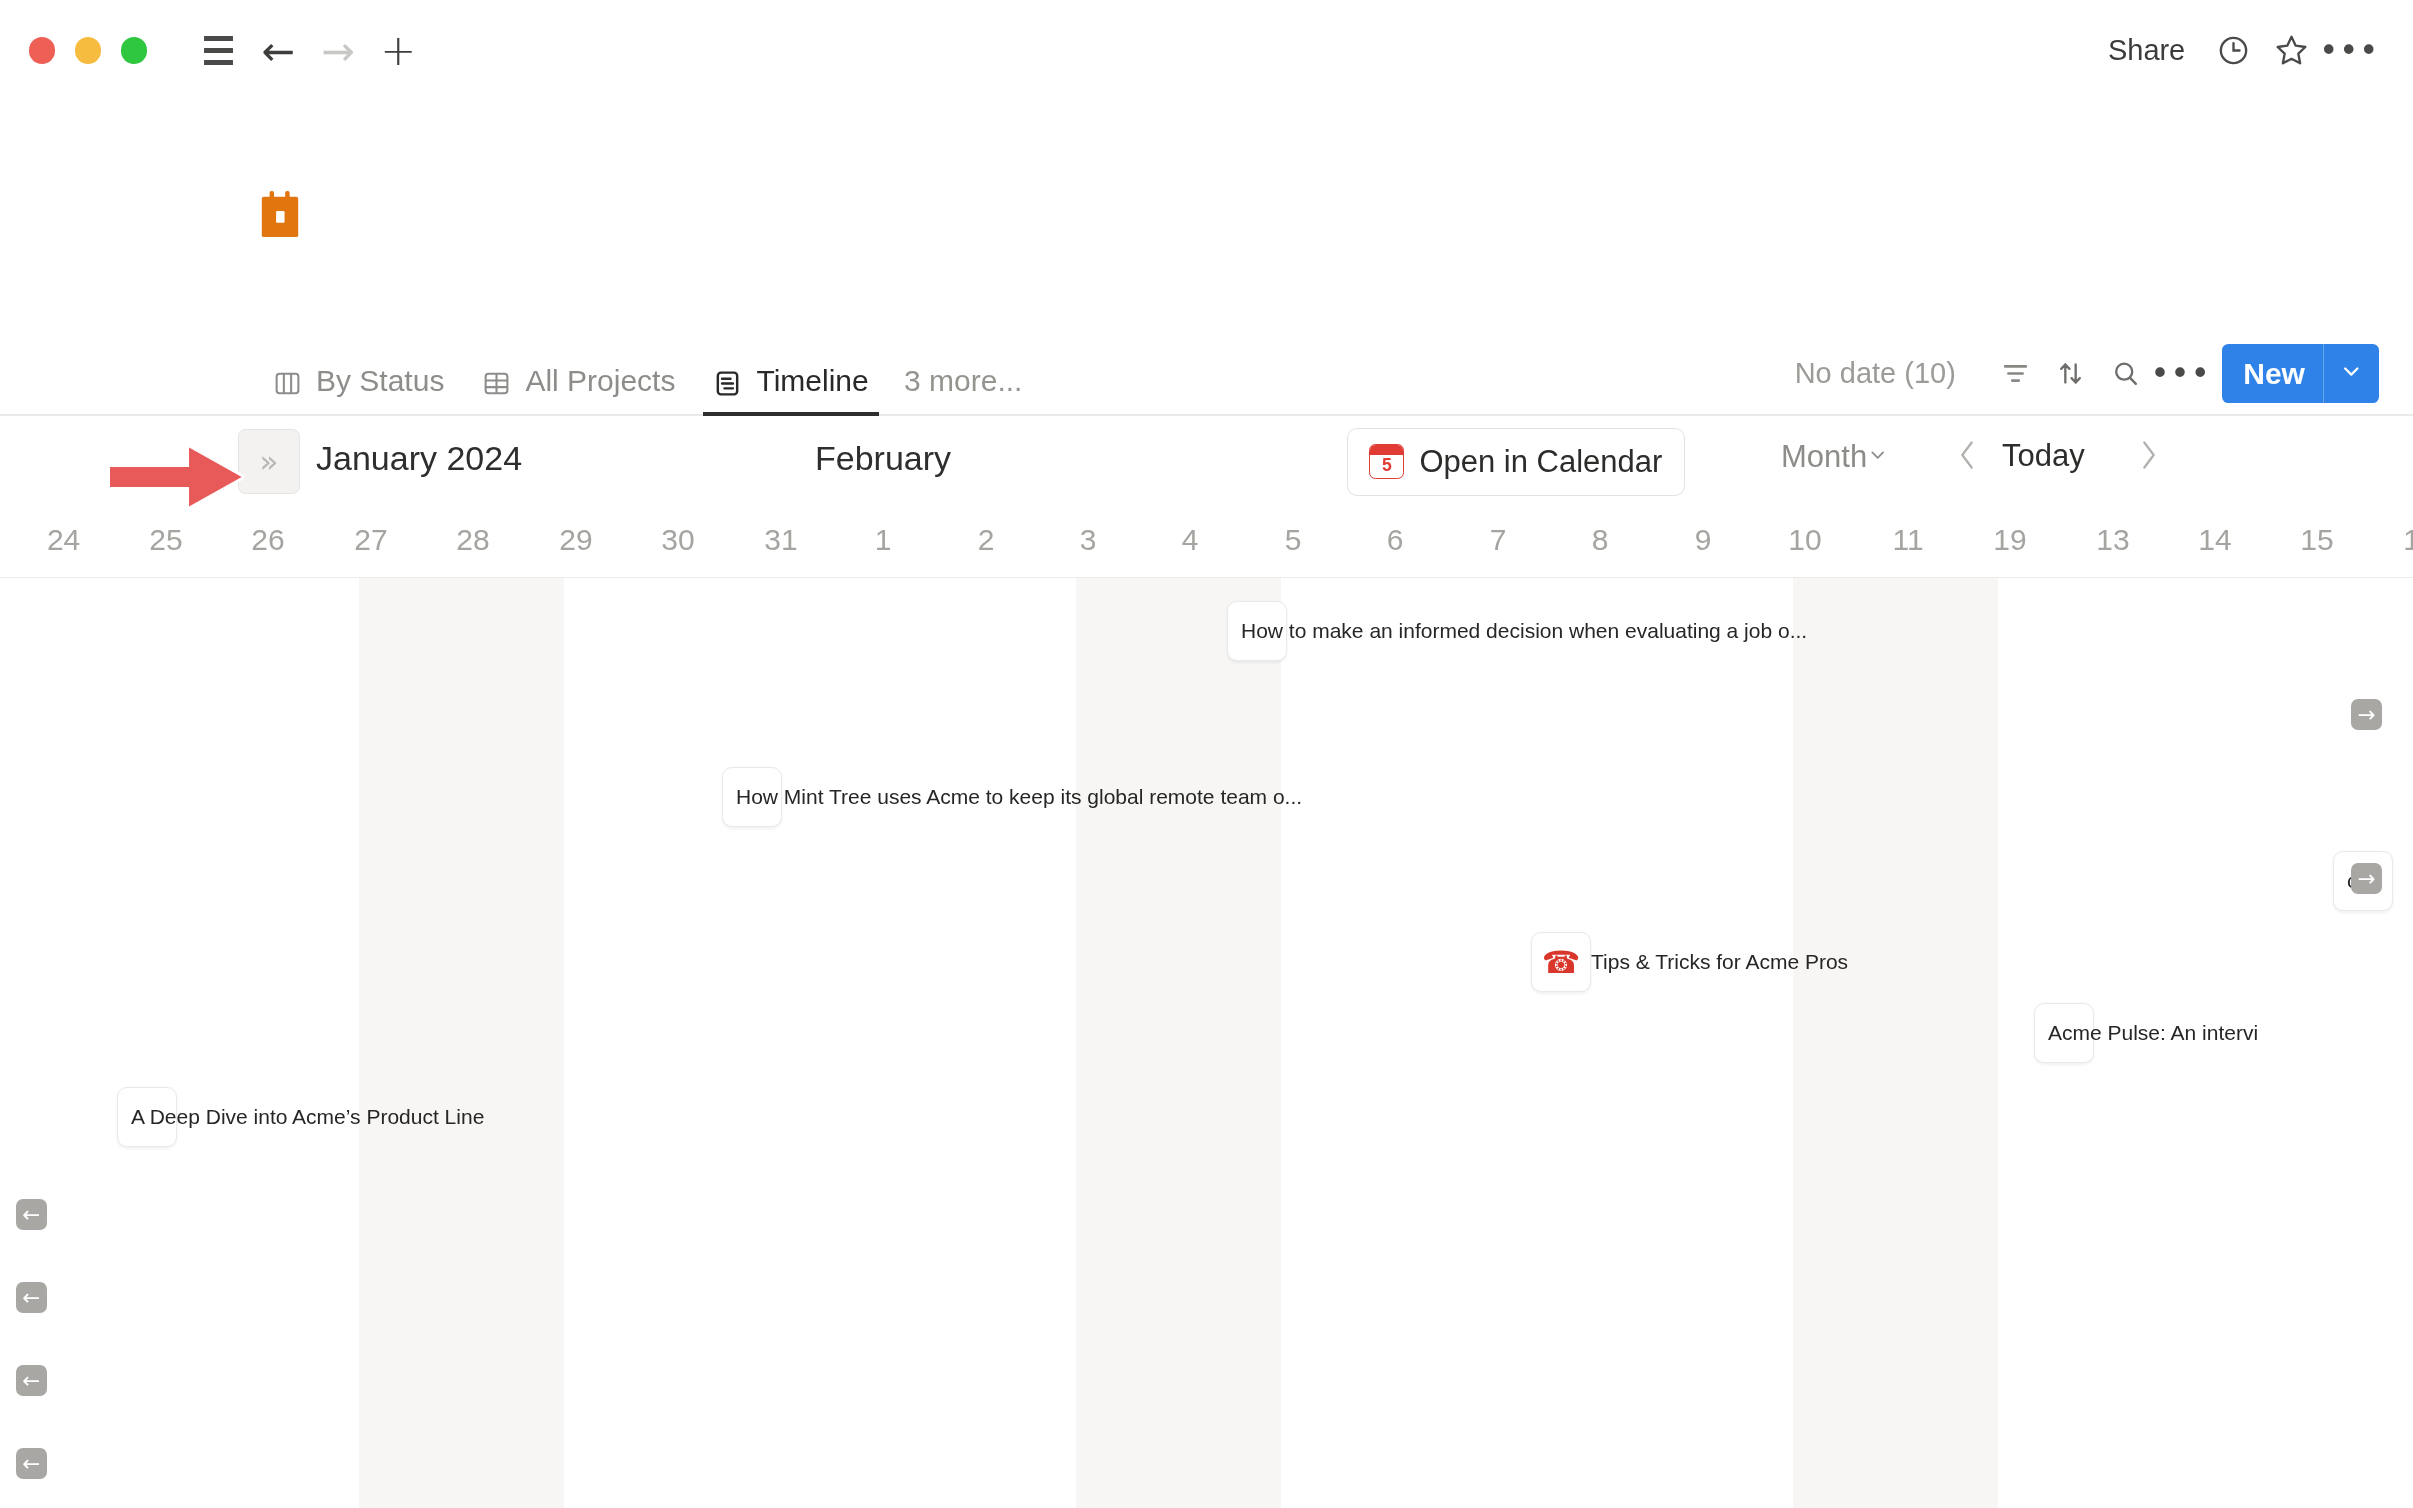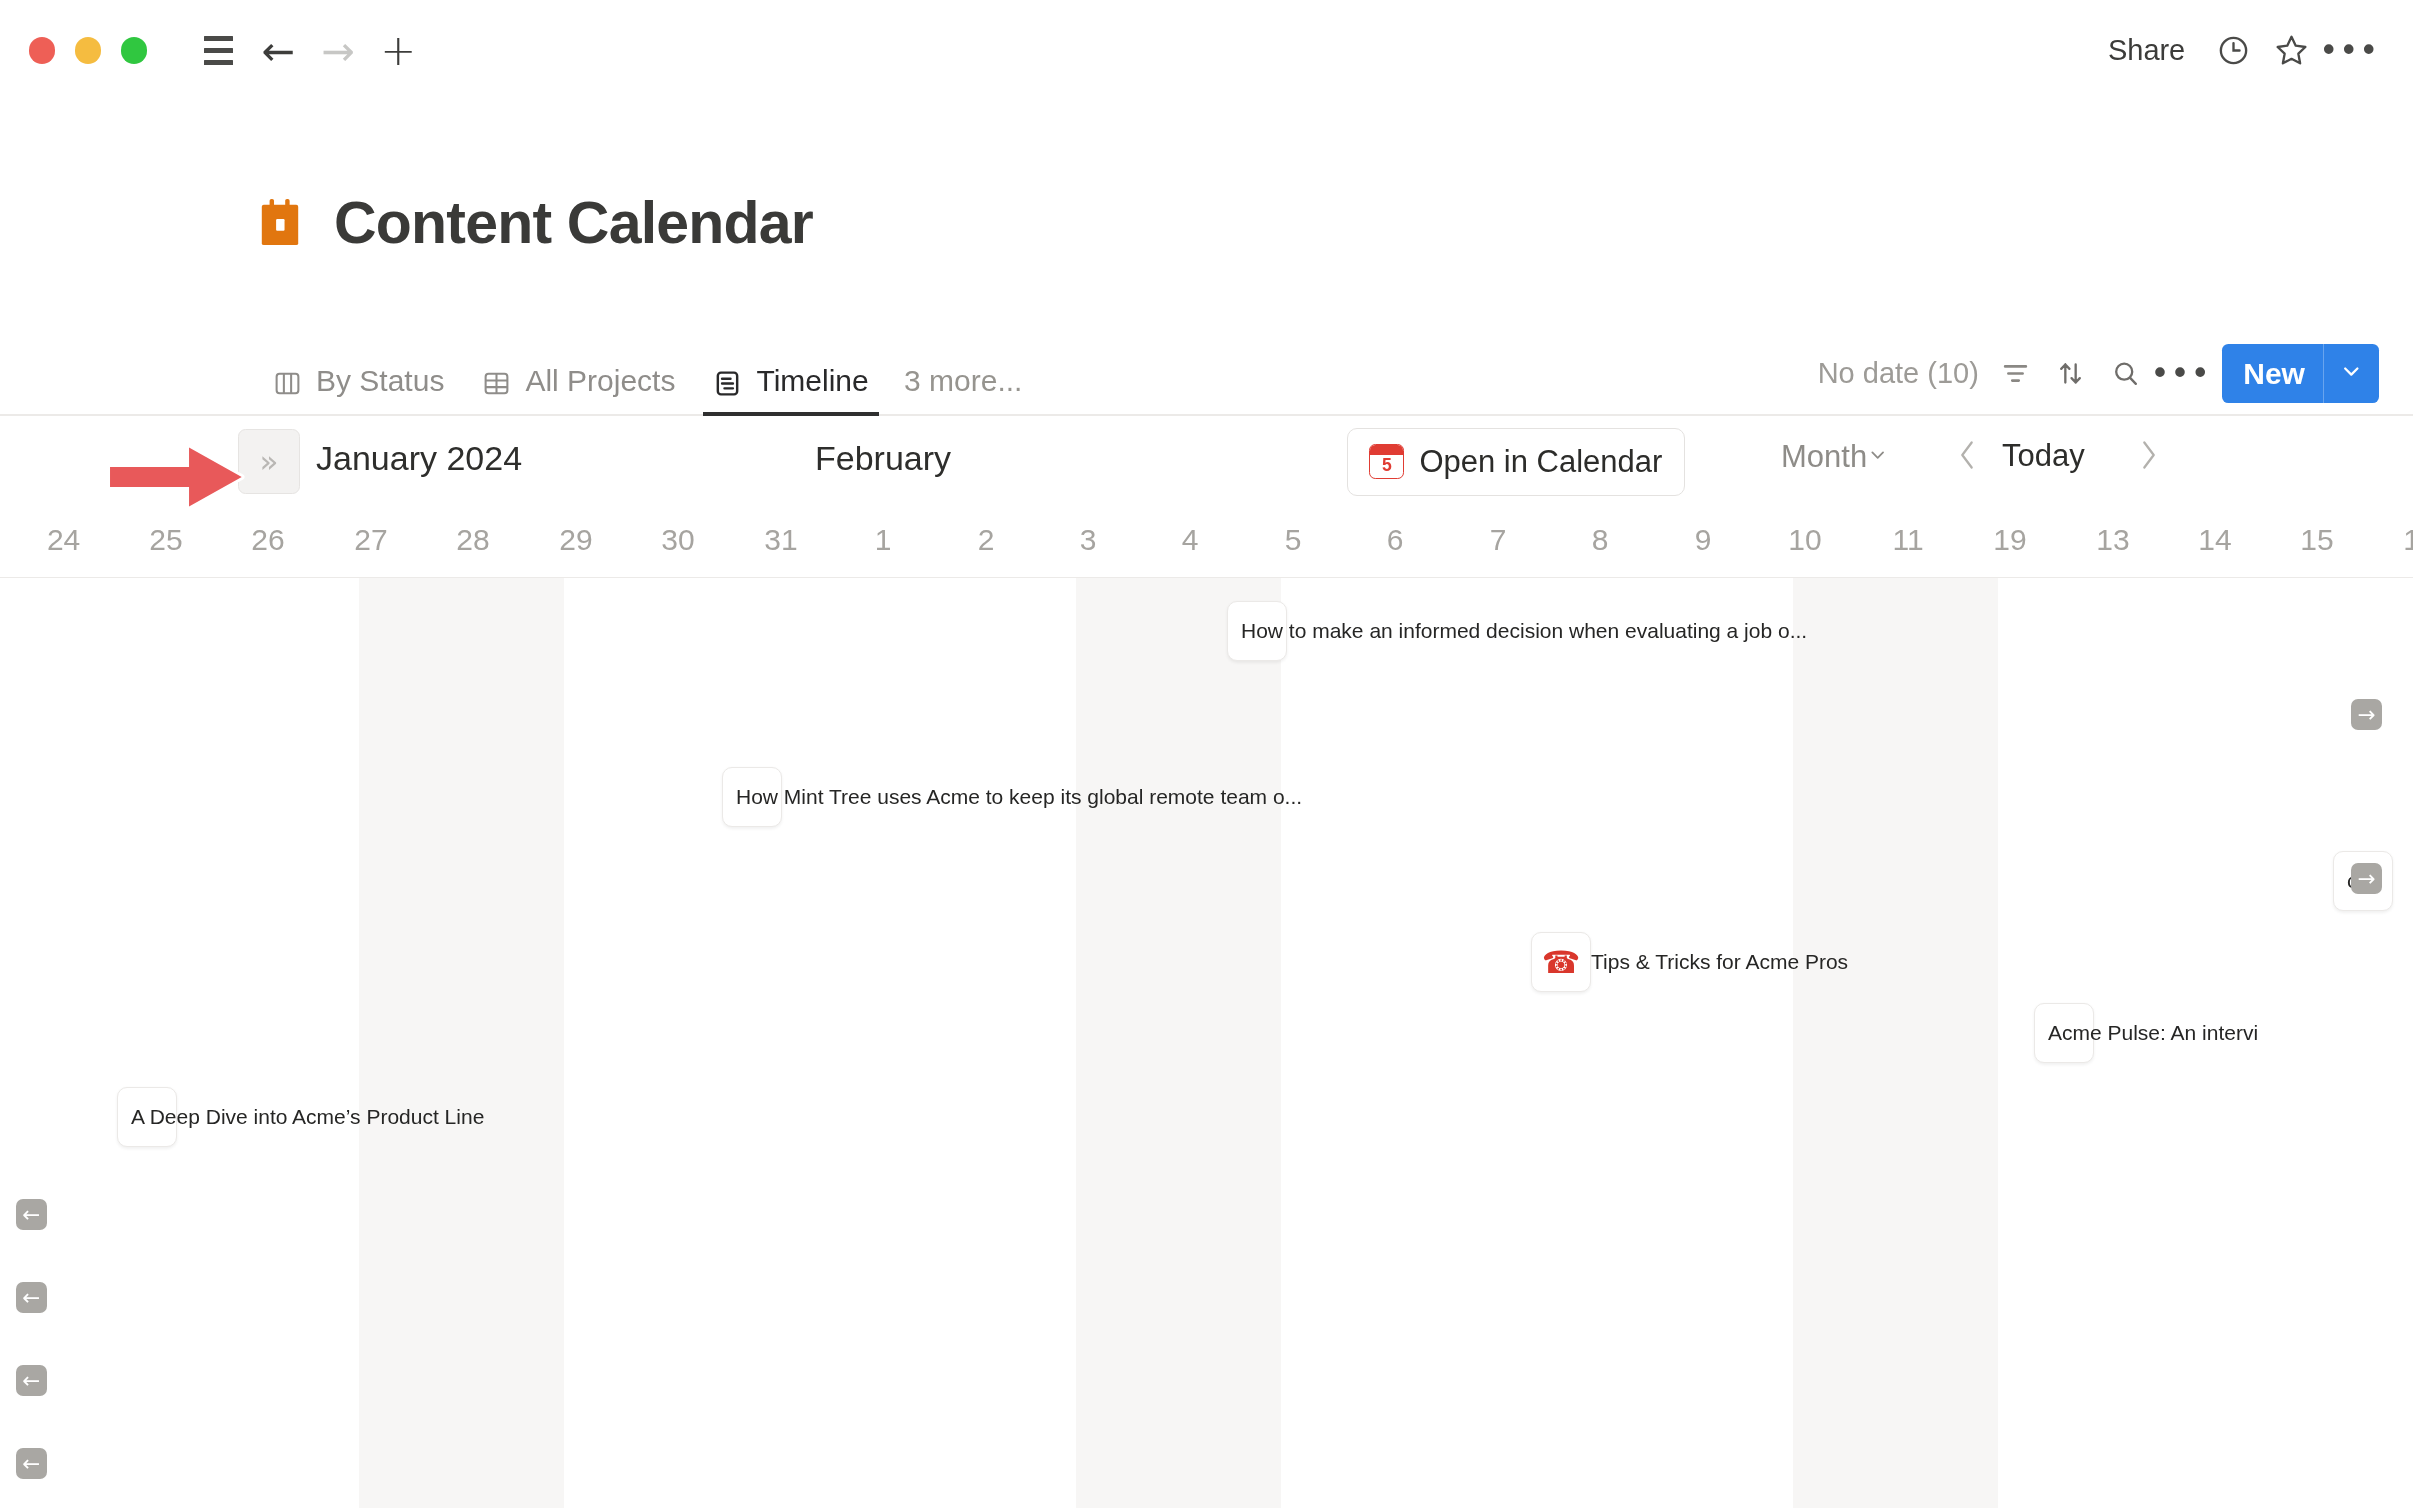--- a/index.html
+++ b/index.html
@@ -74,21 +74,21 @@
   .tab.active { color: #29292a; font-weight: 500; }
   .tab.active::after {
     content: ""; position: absolute; left: 8.8px; right: 8.8px; bottom: 0; height: 3.8px; background: #2f2f2f; z-index: 3;
   }
   .tab-more { padding: 0 16.3px 17.6px 16.3px; font-size: 30px; color: #96948f; }
 
   .toolbar-right {
     position: absolute; right: 34px; bottom: 12.6px;
     display: flex; align-items: center; gap: 0;
   }
-  .no-date { font-size: 29px; color: #9d9b97; margin-right: 9px; }
+  .no-date { font-size: 29px; color: #9d9b97; margin-right: 32px; }
   .tool-btn { width: 55px; height: 55px; display: flex; align-items: center; justify-content: center; }
   .new-btn {
     display: flex; align-items: center;
     height: 59px; background: #2f82e8; border-radius: 6.3px;
     margin-left: 14px; color: #fff;
   }
   .new-btn .label { font-size: 30px; font-weight: bold; padding: 0 17.6px 0 21.4px; }
   .new-btn .sep { width: 1.3px; height: 59px; background: rgba(255,255,255,0.28); }
   .new-btn .chev { padding: 0 16.3px; font-size: 21.4px; font-family: "DejaVu Sans", sans-serif; }
 
@@ -220,21 +220,20 @@
 
   <div class="page-head">
     <div class="page-emoji">
       <svg width="52" height="52" viewBox="0 0 40 40">
         <rect x="6" y="6" width="28" height="31" rx="1.5" fill="#e1760f"></rect>
         <rect x="12" y="1.5" width="3.4" height="8" rx="1.4" fill="#e1760f"></rect>
         <rect x="24" y="1.5" width="3.4" height="8" rx="1.4" fill="#e1760f"></rect>
         <rect x="17" y="17" width="6.5" height="9" rx="0.8" fill="#ffffff"></rect>
       </svg>
     </div>
-    <div class="page-title">Content Calendar</div>
   </div>
 
   <div class="viewbar">
     <div class="tabs">
 
       <div class="tab">
         <svg width="29" height="29" viewBox="0 0 24 24">
           <rect x="3" y="4" width="18" height="16" rx="2.4" fill="none" stroke="#8f8d8a" stroke-width="1.7"></rect>
           <path d="M9 4v16M15 4v16" stroke="#8f8d8a" stroke-width="1.7"></path>
         </svg>

